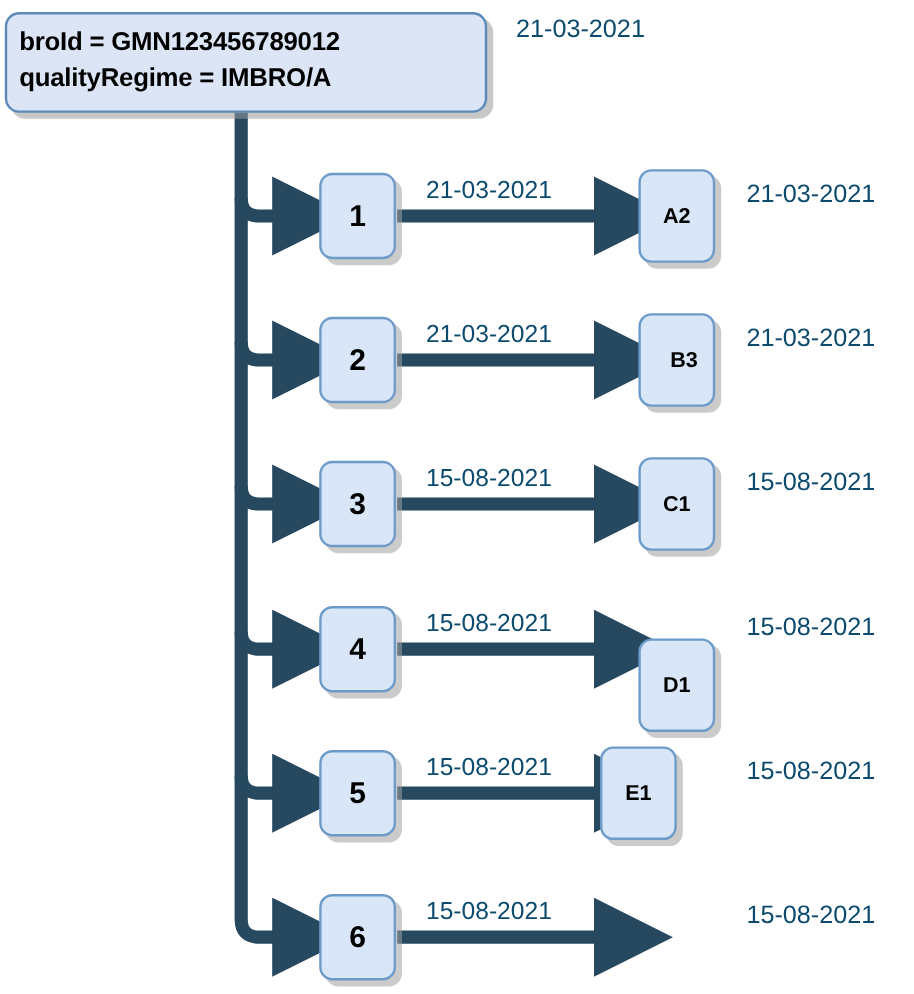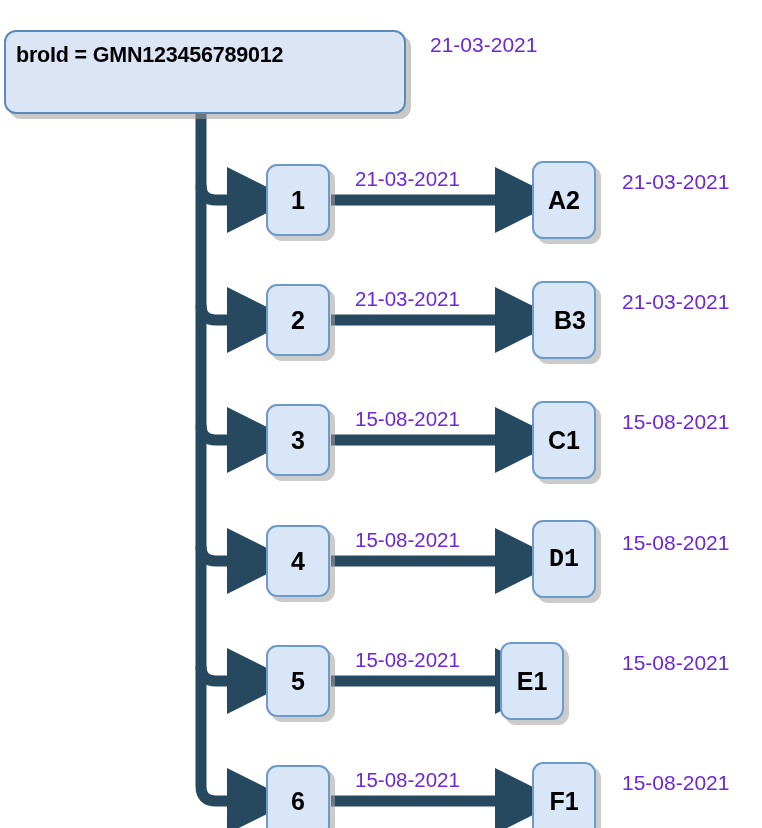--- a/index.html
+++ b/index.html
@@ -14,21 +14,20 @@
     font-family: "Liberation Sans", sans-serif;
     overflow: hidden;
   }
 
   #diagram-canvas {
     position: absolute;
     left: 0;
     top: 0;
     width: 762px;
     height: 632px;
-    margin-top: 20px;
   }
 
   
   #connector-layer {
     position: absolute;
     left: 0;
     top: 0;
     width: 762px;
     height: 828px;
     pointer-events: none;
@@ -72,28 +71,28 @@
     color: #000000;
   }
   .node-left {
     width: 64px;
     height: 72px;
     font-size: 25px;
   }
   .node-right {
     width: 64px;
     height: 78px;
-    font-size: 25px;
+    font-size: 18px;
   }
 
   
   .date-label {
     position: absolute;
     font-size: 21px;
-    color: #6d28d9;
+    color: #0c4a6e;
     white-space: nowrap;
     line-height: 21px;
   }
   .date-edge {
     font-size: 20.5px;
   }
 </style>
 </head>
 <body>
 
@@ -117,20 +116,21 @@
     <line x1="331" y1="180" x2="497" y2="180" stroke="#27495f" stroke-width="11" marker-end="url(#arrowhead)"></line>
     <line x1="331" y1="300" x2="497" y2="300" stroke="#27495f" stroke-width="11" marker-end="url(#arrowhead)"></line>
     <line x1="331" y1="420" x2="497" y2="420" stroke="#27495f" stroke-width="11" marker-end="url(#arrowhead)"></line>
     <line x1="331" y1="541" x2="497" y2="541" stroke="#27495f" stroke-width="11" marker-end="url(#arrowhead)"></line>
     <line x1="331" y1="661" x2="497" y2="661" stroke="#27495f" stroke-width="11" marker-end="url(#arrowhead)"></line>
     <line x1="331" y1="781" x2="497" y2="781" stroke="#27495f" stroke-width="11" marker-end="url(#arrowhead)"></line>
   </svg>
 
   <div class="root-box">
     <div class="root-line">broId = GMN123456789012</div>
+    <div class="root-line">qualityRegime = IMBRO/A</div>
   </div>
 
   <div class="date-label" style="left:430px; top:14px;">21-03-2021</div>
 
   <div class="node-box node-left" style="left:266px; top:144px;">1</div>
   <div class="date-label date-edge" style="left:355px; top:148px;">21-03-2021</div>
   <div class="node-box node-right" style="left:532px; top:141px;">A2</div>
   <div class="date-label" style="left:622px; top:151px;">21-03-2021</div>
 
   <div class="node-box node-left" style="left:266px; top:264px;">2</div>
@@ -138,26 +138,25 @@
   <div class="node-box node-right" style="left:532px; top:261px;padding-left:12px;">B3</div>
   <div class="date-label" style="left:622px; top:271px;">21-03-2021</div>
 
   <div class="node-box node-left" style="left:266px; top:384px;">3</div>
   <div class="date-label date-edge" style="left:355px; top:388px;">15-08-2021</div>
   <div class="node-box node-right" style="left:532px; top:381px;text-align:center;">C1</div>
   <div class="date-label" style="left:622px; top:391px;">15-08-2021</div>
 
   <div class="node-box node-left" style="left:266px; top:505px;">4</div>
   <div class="date-label date-edge" style="left:355px; top:509px;">15-08-2021</div>
-  <div class="node-box node-right" style="left:532px; top:500px;font-family:Liberation Mono, monospace;">D1</div>
+  <div class="node-box node-right" style="left:532px; top:532px;">D1</div>
   <div class="date-label" style="left:622px; top:512px;">15-08-2021</div>
 
   <div class="node-box node-left" style="left:266px; top:625px;">5</div>
   <div class="date-label date-edge" style="left:355px; top:629px;">15-08-2021</div>
   <div class="node-box node-right" style="left:500px; top:622px;">E1</div>
   <div class="date-label" style="left:622px; top:632px;">15-08-2021</div>
 
   <div class="node-box node-left" style="left:266px; top:745px;">6</div>
   <div class="date-label date-edge" style="left:355px; top:749px;">15-08-2021</div>
-  <div class="node-box node-right" style="left:532px; top:742px;">F1</div>
   <div class="date-label" style="left:622px; top:752px;">15-08-2021</div>
 
 </div>
 
 </body></html>

